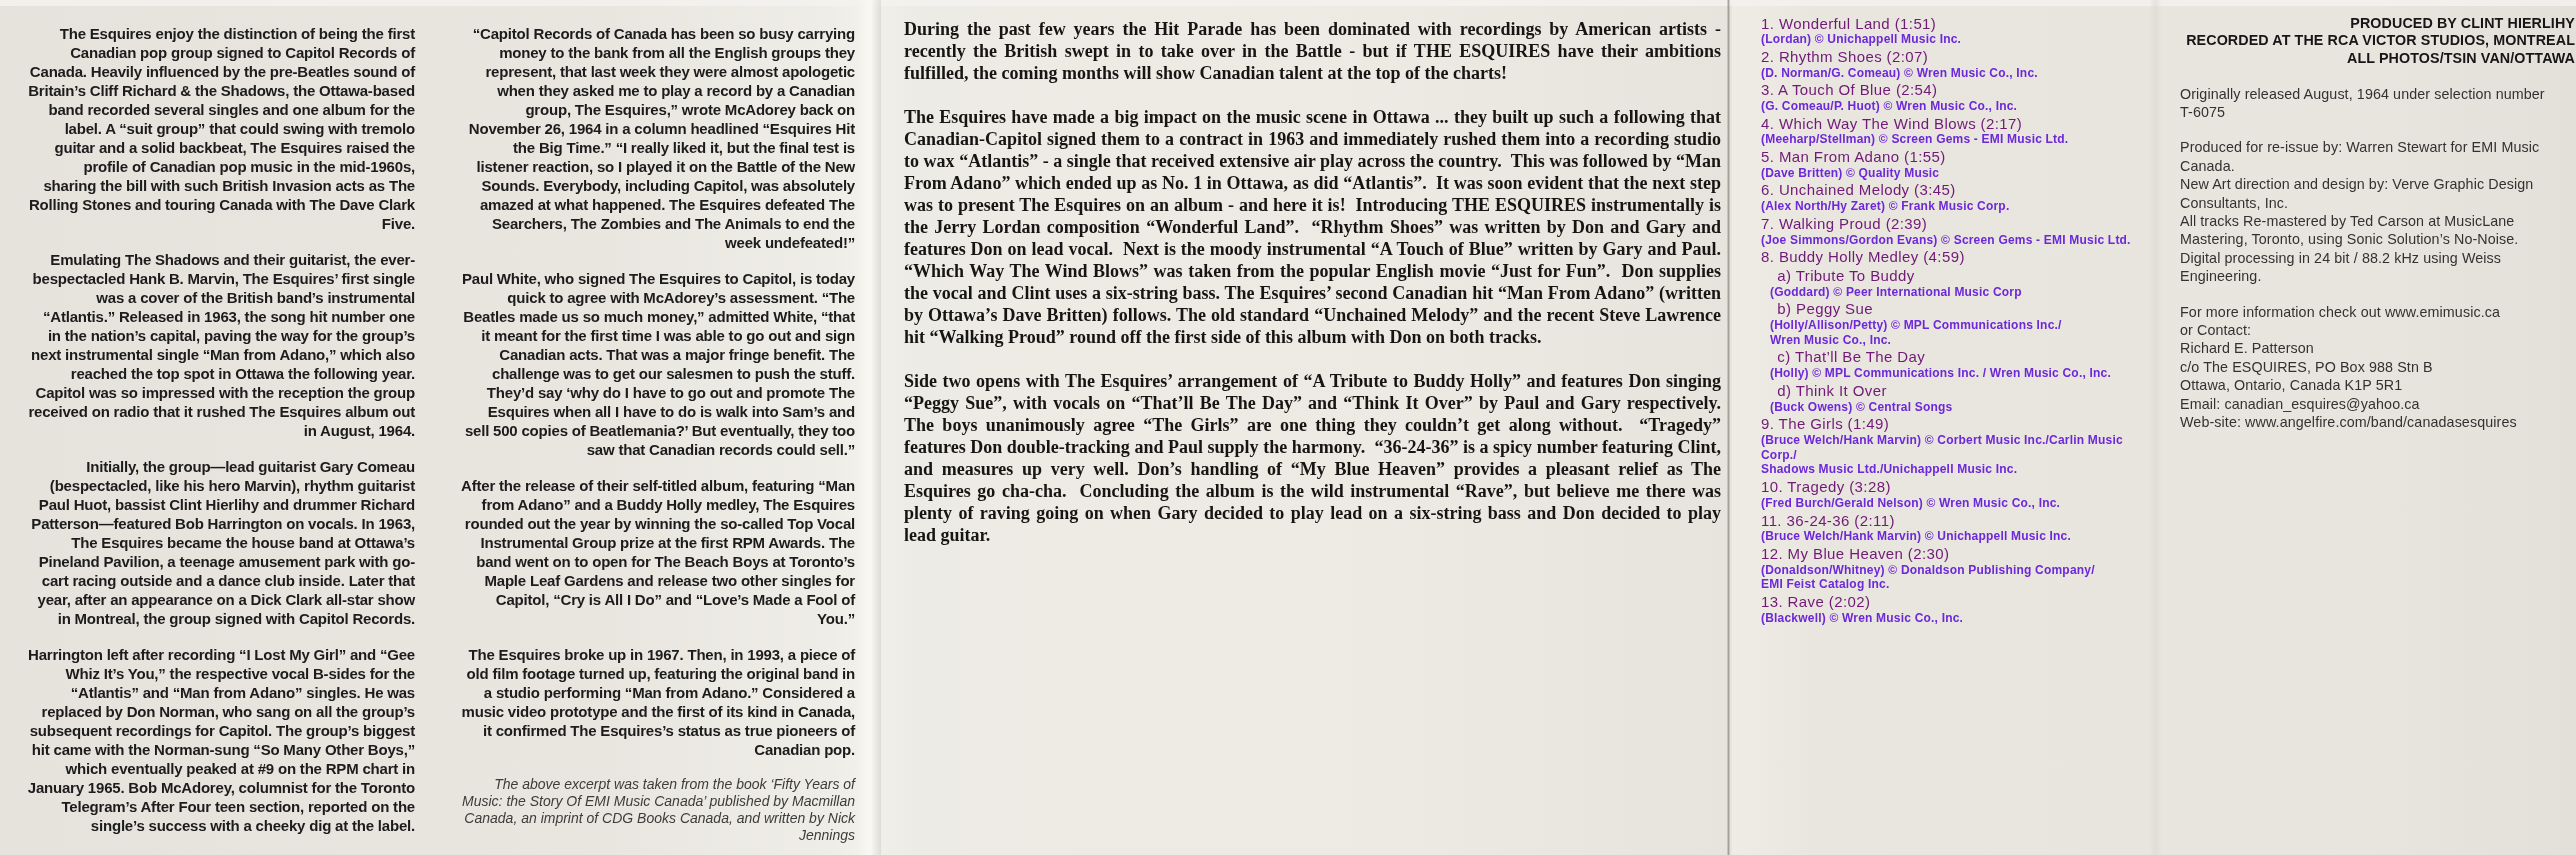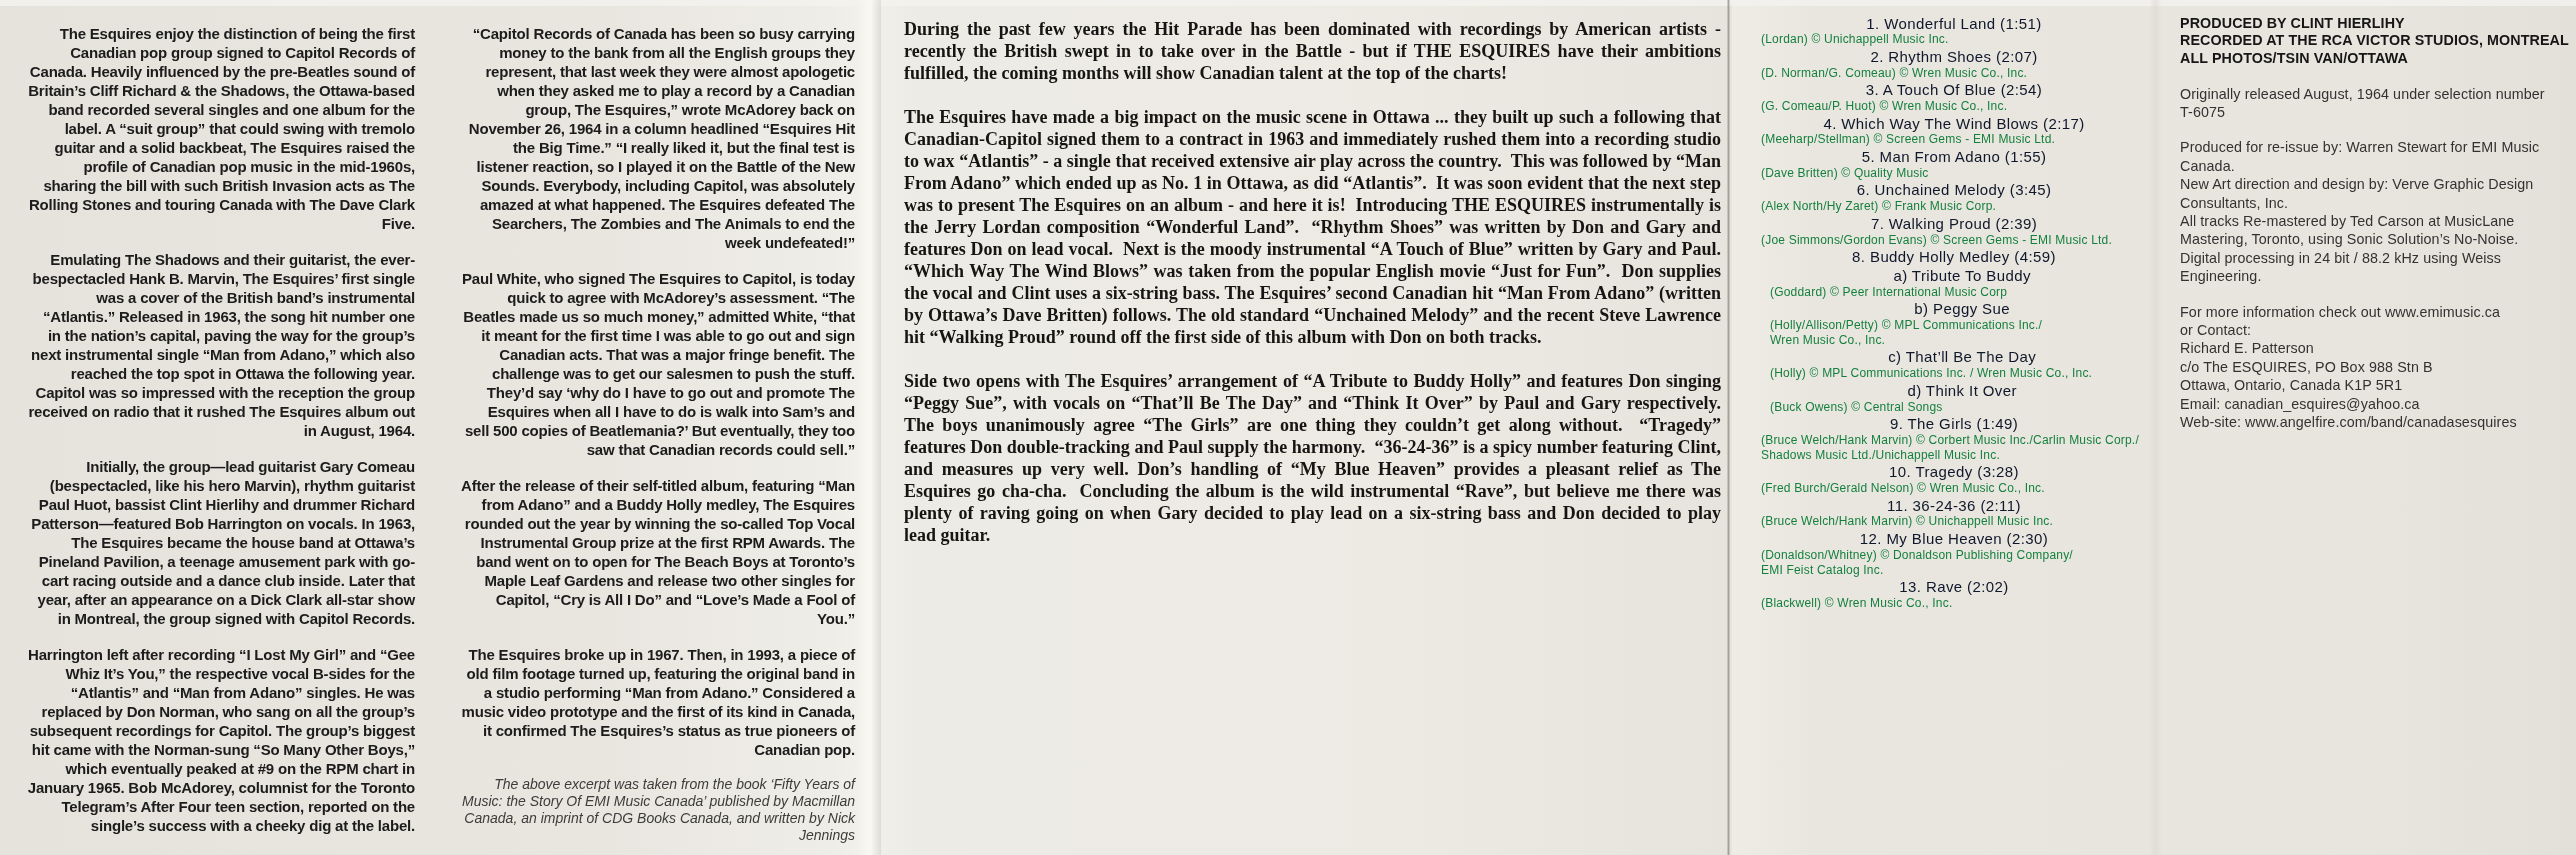--- a/index.html
+++ b/index.html
@@ -41,35 +41,35 @@
     font-family:"Liberation Serif",serif;font-weight:700;
     font-size:18px;line-height:22px;color:#171513;
     text-align:justify;
   }
   #center-col p{margin:0 0 22px 0;white-space:pre-wrap;}
 
   
   #track-col{position:absolute;left:1761px;top:14.5px;width:386px;}
   .track{margin:0 0 0.9px 0;}
   .track-title{
-    font-size:15px;line-height:17.7px;color:#0f172a;
-    letter-spacing:0.4px;font-weight:400;text-align:center;
+    font-size:15px;line-height:17.7px;color:#701a75;
+    letter-spacing:0.4px;font-weight:400;
   }
   .track-credit{
-    font-size:12px;line-height:14.8px;color:#15803d;
-    letter-spacing:0.2px;white-space:pre-line;
+    font-size:12px;line-height:14.8px;color:#6d28d9;
+    letter-spacing:0.2px;white-space:pre-line;font-weight:bold;
   }
   .track.sub .track-title{margin-left:16.3px;}
   .track.sub .track-credit{margin-left:9px;}
 
   
   #credits-col{position:absolute;left:2180px;top:14.5px;width:395px;}
   .credits-header-line{
     margin:0;font-weight:700;font-size:14.3px;line-height:17.7px;
-    color:#161616;letter-spacing:0.1px;
+    color:#161616;letter-spacing:0.1px;text-align:right;
   }
   .credit-block{
     margin:17px 15px 0 0;font-weight:400;font-size:14.3px;line-height:18.4px;
     color:#333231;letter-spacing:0.1px;white-space:pre-line;
   }
 </style>
 </head>
 <body>
 
 <div class="panel panel-left"></div>

